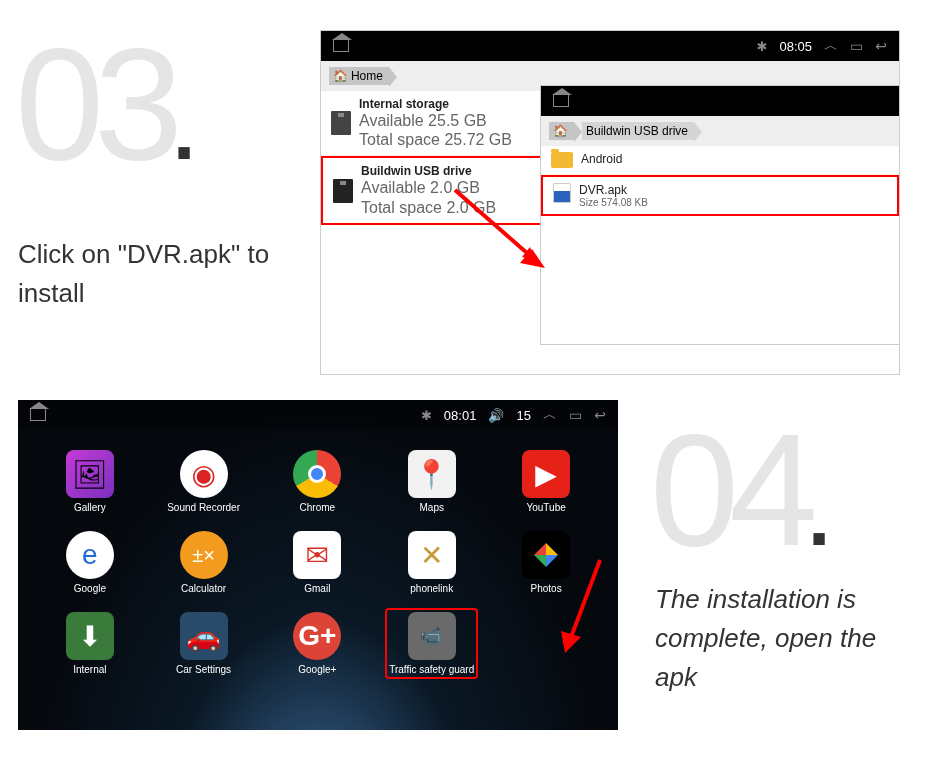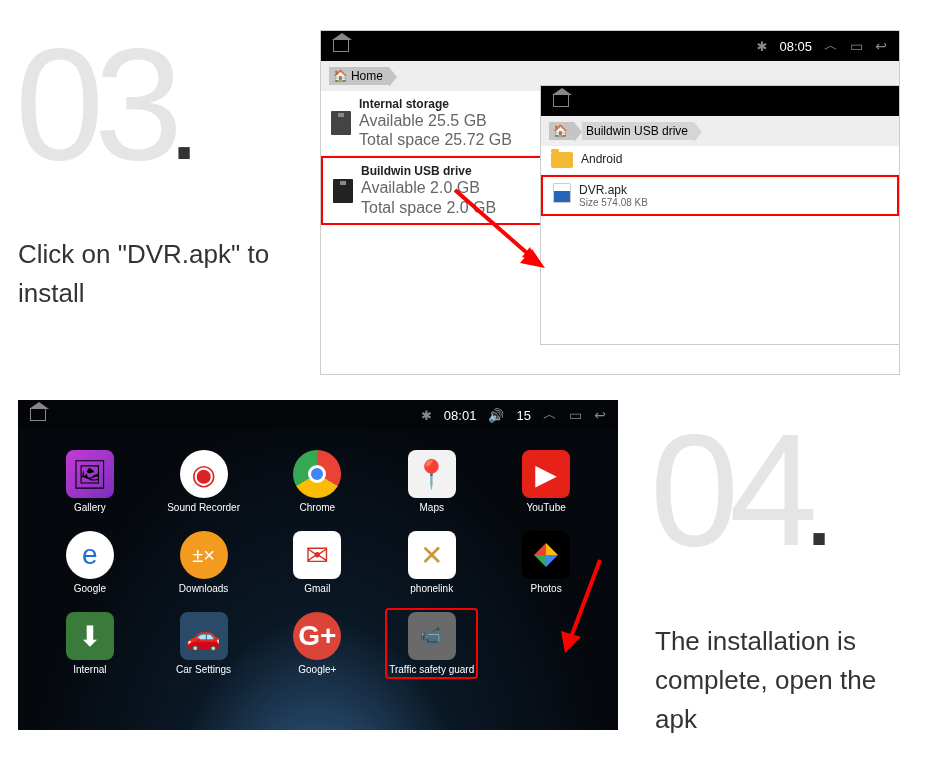--- a/index.html
+++ b/index.html
@@ -169,21 +169,21 @@
     <div class="app">
         <div class="app-icon" style="background:#e62117;color:#fff;">▶</div>
         <div class="app-label">YouTube</div>
       </div>
     <div class="app">
         <div class="app-icon" style="background:#fff;color:#1e6bd6;border-radius:50%;">e</div>
         <div class="app-label">Google</div>
       </div>
     <div class="app">
         <div class="app-icon" style="background:#f29b1f;color:#fff;border-radius:50%;font-size:20px;">±×</div>
-        <div class="app-label">Downloads</div>
+        <div class="app-label">Calculator</div>
       </div>
     <div class="app">
         <div class="app-icon" style="background:#fff;color:#d93025;">✉</div>
         <div class="app-label">Gmail</div>
       </div>
     <div class="app">
         <div class="app-icon" style="background:#fff;color:#c79a3a;">✕</div>
         <div class="app-label">phonelink</div>
       </div>
     <div class="app">
@@ -219,13 +219,13 @@
 <div class="red-arrow" style="left:555px; top:555px;">
   <svg width="60" height="110">
     <line x1="45" y1="5" x2="15" y2="85" stroke="red" stroke-width="4"></line>
     <polygon points="10,98 6,76 26,82" fill="red"></polygon>
   </svg>
 </div>
 
 <div class="big-num" style="left:650px; top:410px;">
   <span>04</span><span class="dot">.</span>
 </div>
-<div class="caption" style="left:655px; top:622px; width:260px;">The installation is complete, open the apk</div>
+<div class="caption" style="left:655px; top:580px; width:260px;font-style:italic;">The installation is complete, open the apk</div>
 
 </body></html>

